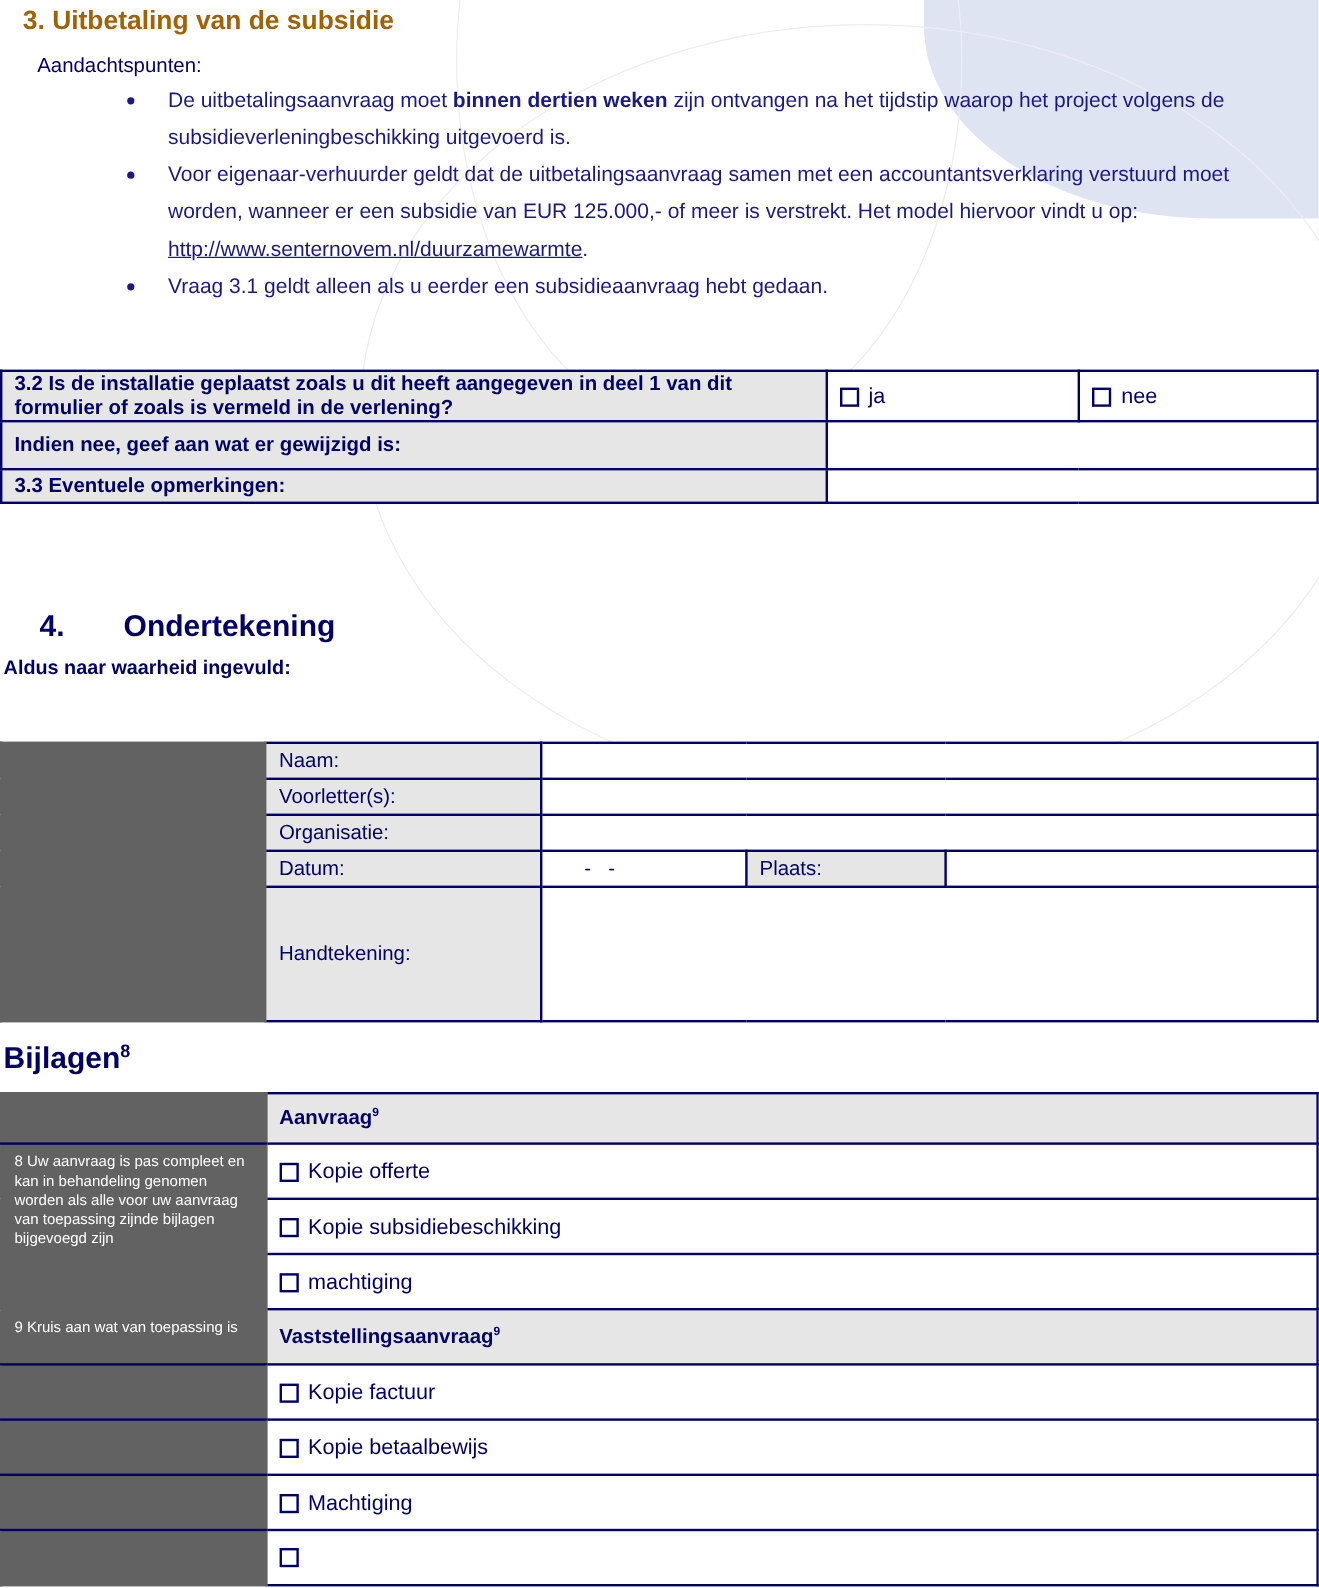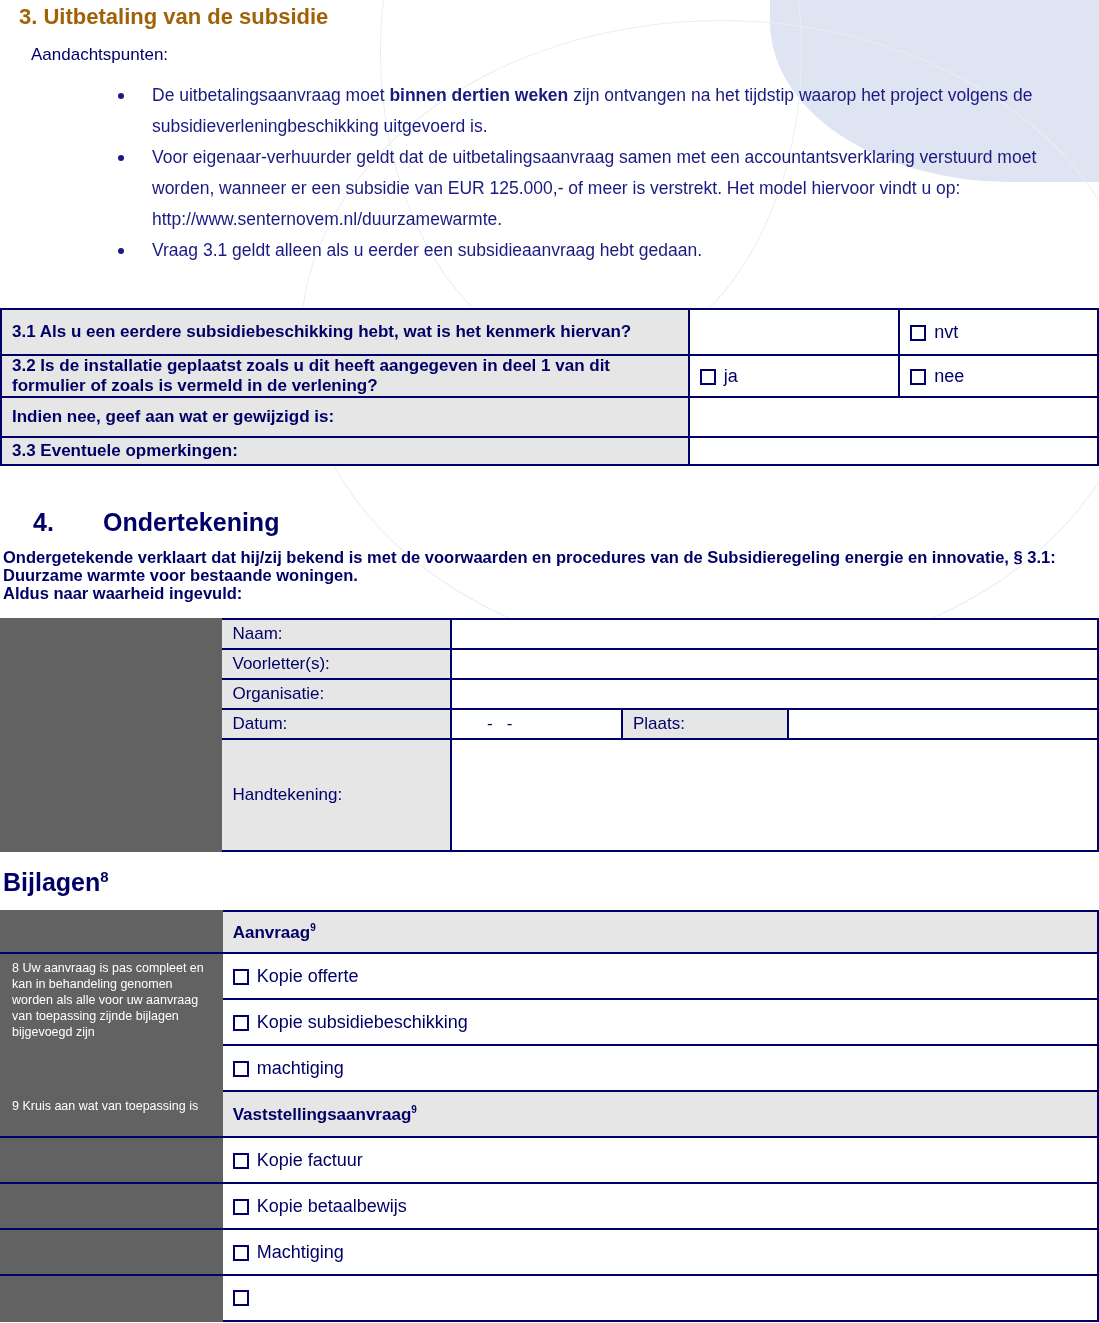--- a/index.html
+++ b/index.html
@@ -14,29 +14,29 @@
   }
   .bg-ring {
     position: absolute; border: 1.5px solid #ececf4; border-radius: 50%; z-index: 0;
   }
   .abs { position: absolute; z-index: 1; }
   h1.sec3 {
     left: 19px; top: 4px; margin: 0; font-size: 22px; font-weight: bold; color: #a16207;
   }
   .aand { left: 31px; top: 45px; font-size: 17px; font-weight: normal; color: #000066; }
   ul.bullets {
-    left: 104px; top: 68px; width: 980px; margin: 12px; padding: 0; list-style: none;
+    left: 104px; top: 68px; width: 980px; margin: 0; padding: 0; list-style: none;
     font-size: 17.5px; line-height: 31px; color: #1a1a80;
   }
   ul.bullets li { position: relative; padding-left: 36px; }
   ul.bullets li::before {
     content: ""; position: absolute; left: 2px; top: 13px; width: 6px; height: 6px;
     background: #1a1a80; border-radius: 50%;
   }
-  ul.bullets a { color: #1a1a80; }
+  ul.bullets a { color: #1a1a80; text-decoration: underline; }
 
   table.form { border-collapse: collapse; position: absolute; z-index: 1; }
   table.form td { border: 2px solid #000066; padding: 0 10px; vertical-align: middle; }
   .q { background: #e6e6e6; font-weight: bold; font-size: 17px; color: #000066; line-height: 20px; }
   .lbl { background: #e6e6e6; font-size: 17px; color: #000066; }
   .val { background: #ffffff; font-size: 17px; color: #000066; }
   .dark { background: #626262; color: #ffffff; font-size: 12.5px; line-height: 16px; vertical-align: top !important; padding-top: 6px !important; }
 
   .cb {
     display: inline-block; width: 16px; height: 16px; border: 2px solid #000066;
@@ -73,27 +73,20 @@
   <li><span>Vraag 3.1 geldt alleen als u eerder een subsidieaanvraag hebt gedaan.</span></li>
 </ul>
 
 <table class="form" style="left:0;top:308px;width:1099px;">
   <colgroup>
       <col style="width:689px">
       <col style="width:211px">
       <col style="width:199px">
     </colgroup>
   <tbody>
-      <tr style="height:46px">
-    <td class="q">3.1 Als u een eerdere subsidiebeschikking hebt, wat is het kenmerk hiervan?</td>
-    <td class="val"></td>
-    <td class="val">
-      <span class="cb"></span><span class="cb-lbl">nvt</span>
-    </td>
-  </tr>
   <tr style="height:36px">
     <td class="q">3.2 Is de installatie geplaatst zoals u dit heeft aangegeven in deel 1 van dit formulier of zoals is vermeld in de verlening?</td>
     <td class="val">
       <span class="cb"></span><span class="cb-lbl">ja</span>
     </td>
     <td class="val">
       <span class="cb"></span><span class="cb-lbl">nee</span>
     </td>
   </tr>
   <tr style="height:40px">
@@ -102,21 +95,20 @@
   </tr>
   <tr style="height:28px">
     <td class="q">3.3 Eventuele opmerkingen:</td>
     <td class="val" colspan="2"></td>
   </tr>
 </tbody>
   </table>
 
 <h2 class="abs sec4"><span class="num">4.</span><span>Ondertekening</span></h2>
 <div class="abs decl">
-  <div>Ondergetekende verklaart dat hij/zij bekend is met de voorwaarden en procedures van de Subsidieregeling energie en innovatie, § 3.1: Duurzame warmte voor bestaande woningen.</div>
   <div>Aldus naar waarheid ingevuld:</div>
 </div>
 
 <table class="form" style="left:0;top:618px;width:1099px;padding-left:18px;">
   <colgroup>
       <col style="width:221px">
       <col style="width:230px">
       <col style="width:171px">
       <col style="width:166px">
       <col style="width:311px">

